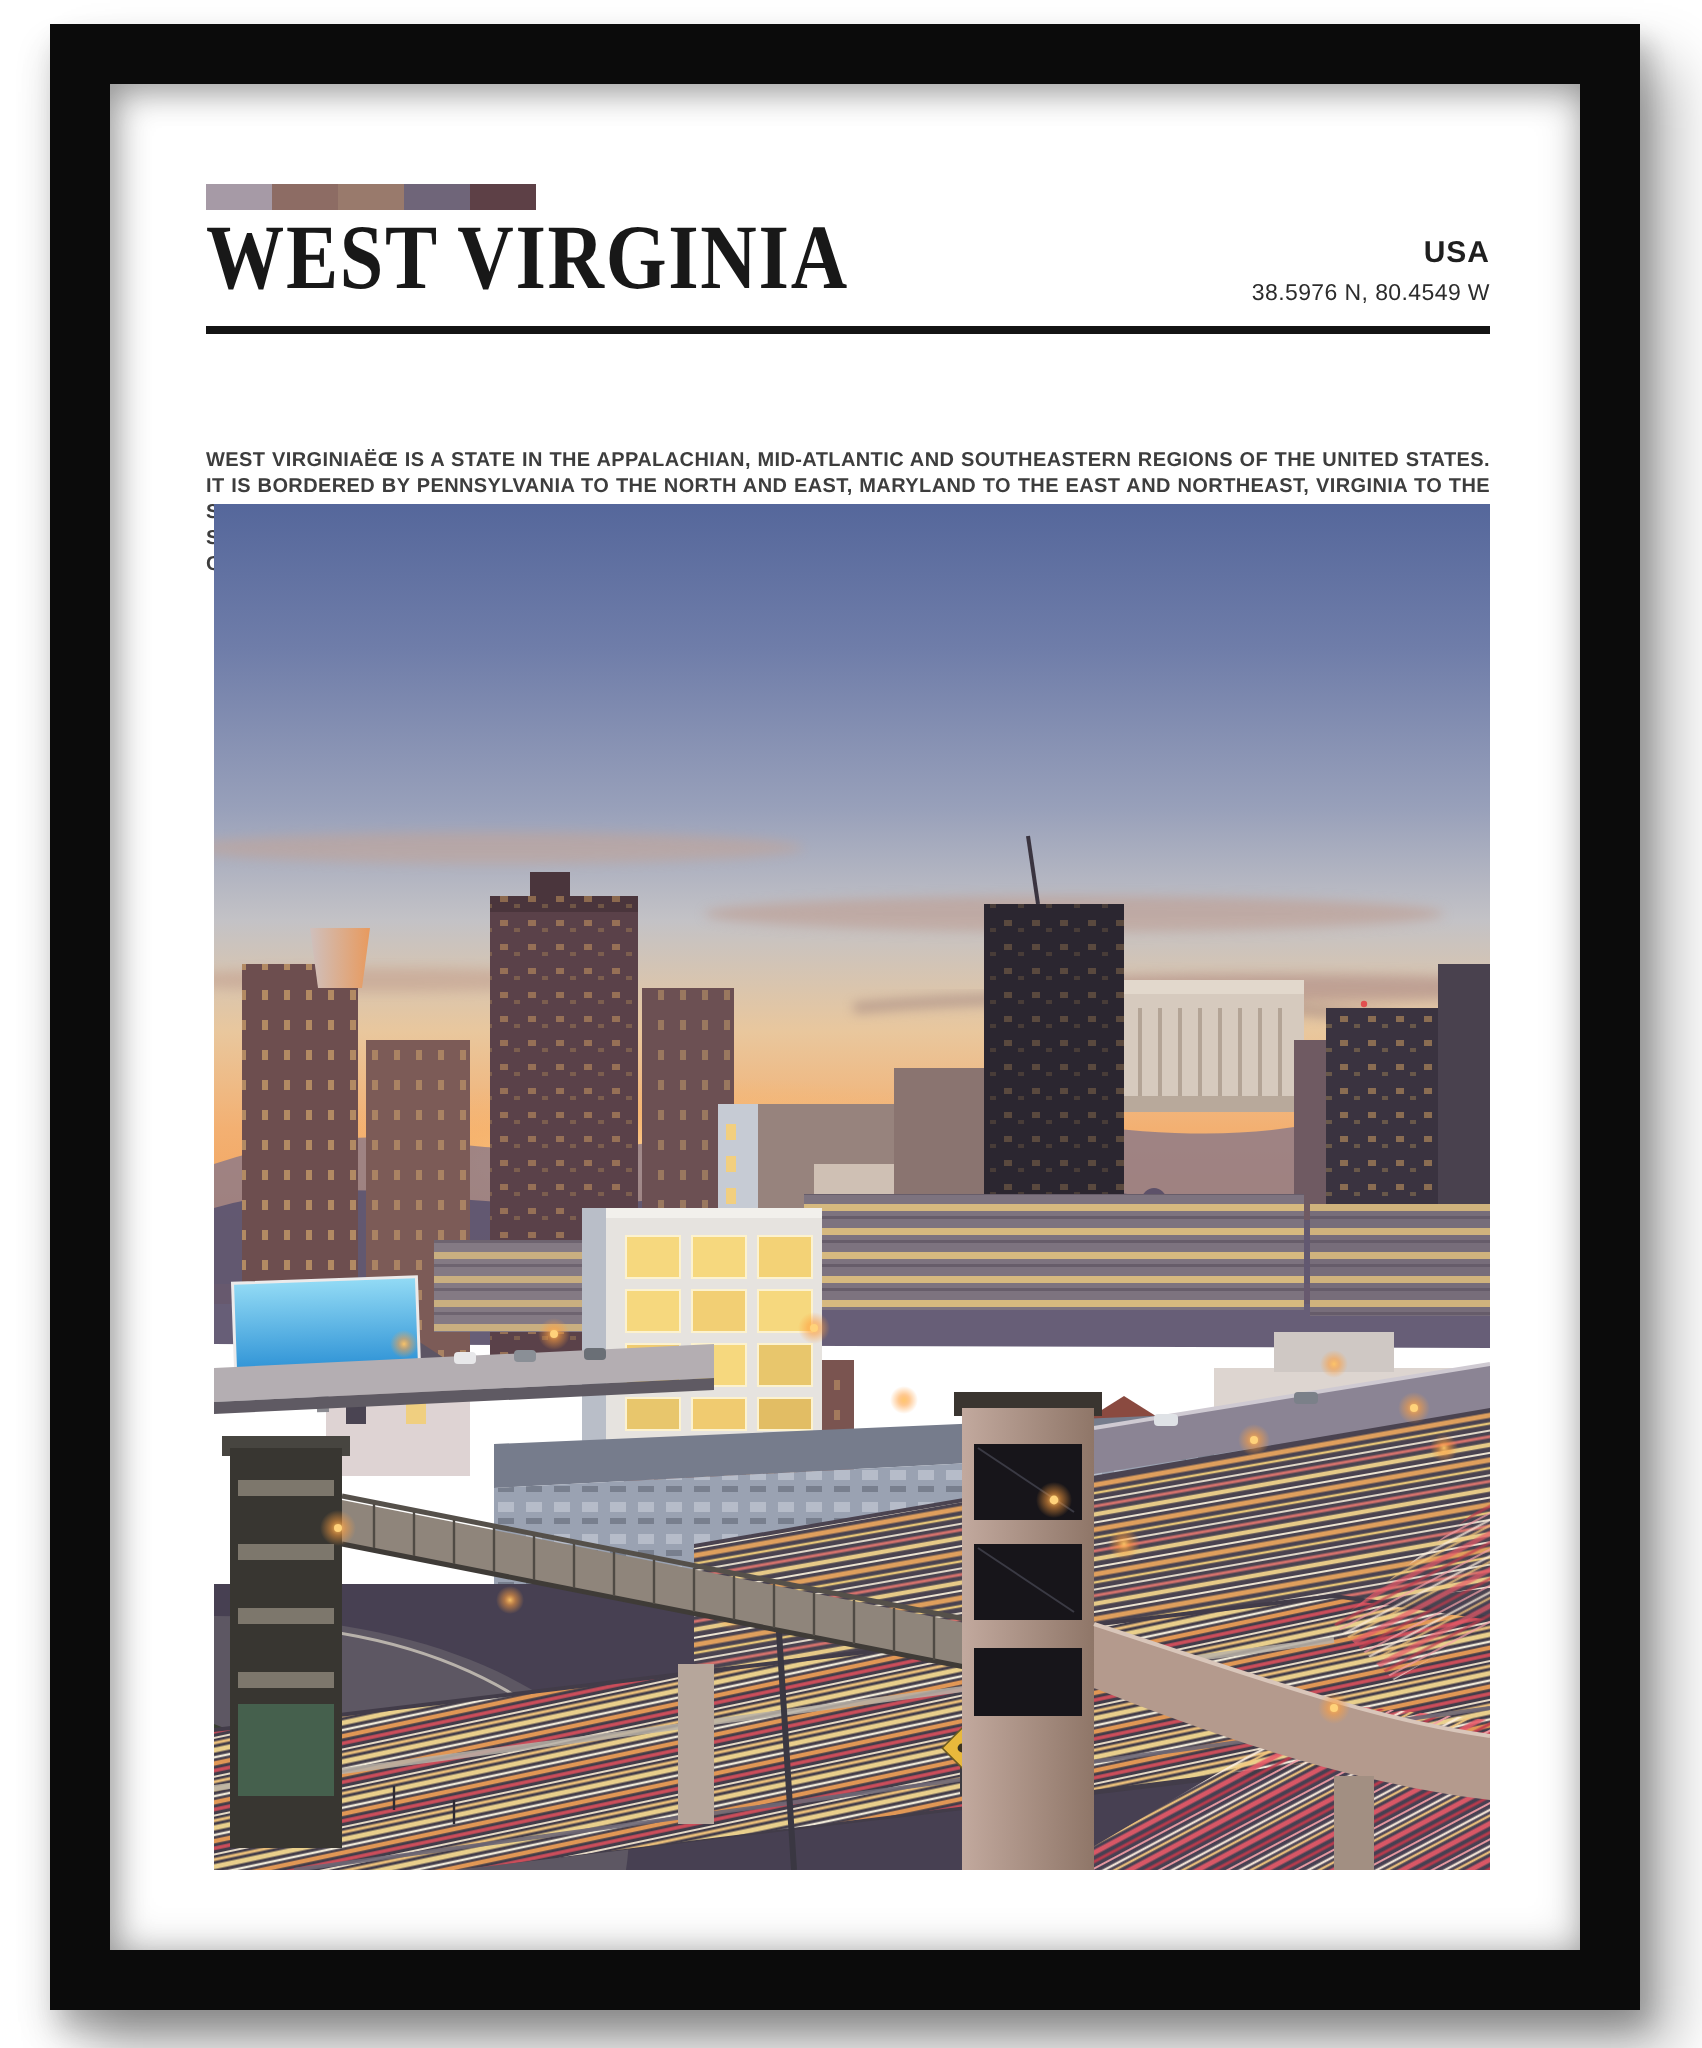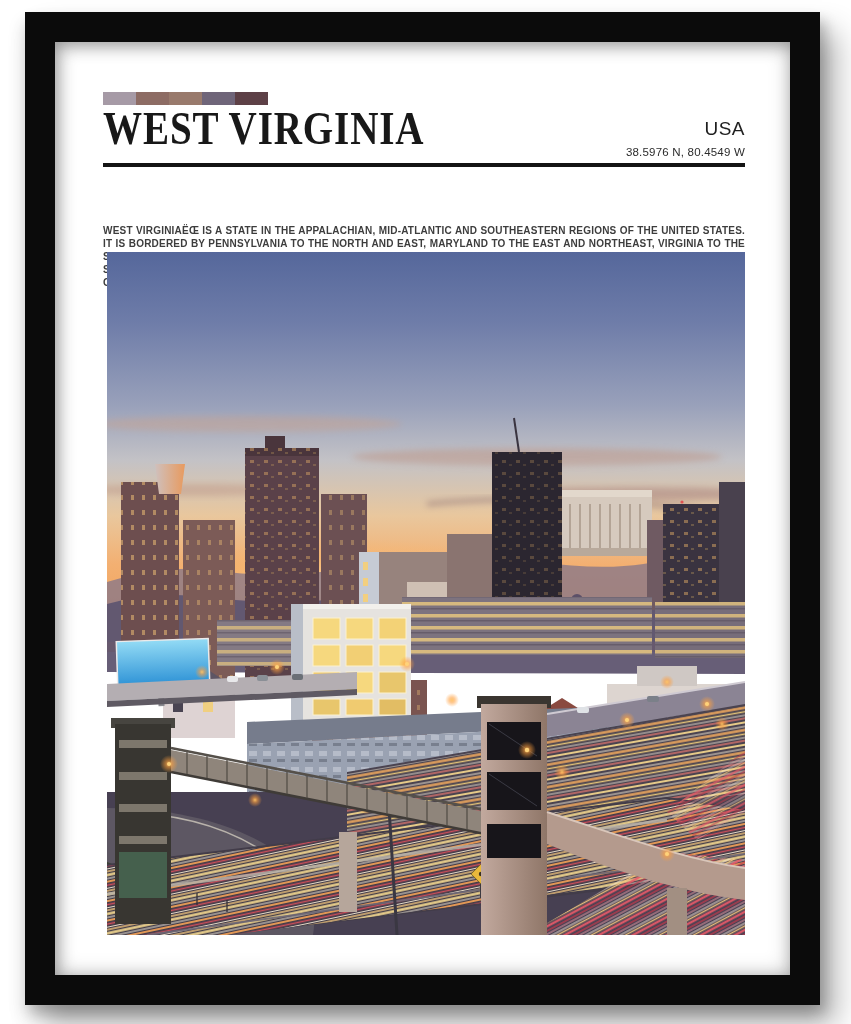--- a/index.html
+++ b/index.html
@@ -9,21 +9,21 @@
          background:#0b0b0b;border:30px solid #0b0b0b;
          box-shadow:16px 20px 28px rgba(0,0,0,.30), 6px 8px 12px rgba(0,0,0,.16), -2px 10px 16px rgba(0,0,0,.10);}
   .matte{position:absolute;left:0;top:0;right:0;bottom:0;background:#ffffff;
          box-shadow:inset 3px 4px 16px rgba(0,0,0,.30), inset 0 0 22px rgba(0,0,0,.20);}
   .palette{position:absolute;left:48px;top:50px;height:13px;display:flex;}
   .palette .swatch{width:33px;height:13px;}
   .title{position:absolute;left:48px;top:64px;font-family:"Liberation Serif",serif;
          font-weight:700;font-size:46px;line-height:1;color:#181818;letter-spacing:1px;
          transform:scaleX(.85);transform-origin:left center;white-space:nowrap;}
   .location{position:absolute;right:45px;top:76px;text-align:right;color:#1f1f1f;}
-  .location .country{font-size:19px;font-weight:400;letter-spacing:.5px;}
+  .location .country{font-size:15px;font-weight:700;letter-spacing:.5px;}
   .location .coords{font-size:11.5px;margin-top:6px;letter-spacing:.2px;color:#2c2c2c;}
   .rule{position:absolute;left:48px;right:45px;top:121px;height:4px;background:#141414;}
   .description{position:absolute;left:48px;top:134px;width:642px;font-size:10px;font-weight:700;
          line-height:13px;letter-spacing:.2px;color:#3d3d3d;text-align:justify;
          text-transform:uppercase;margin-top:48px;}
   .photo{position:absolute;left:52px;top:210px;width:638px;height:683px;overflow:hidden;}
   .photo svg{display:block;}
 </style>
 </head>
 <body>

